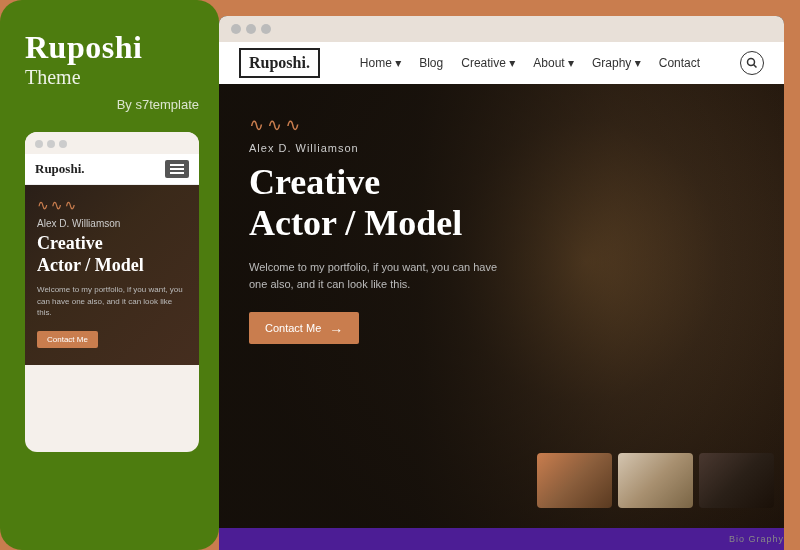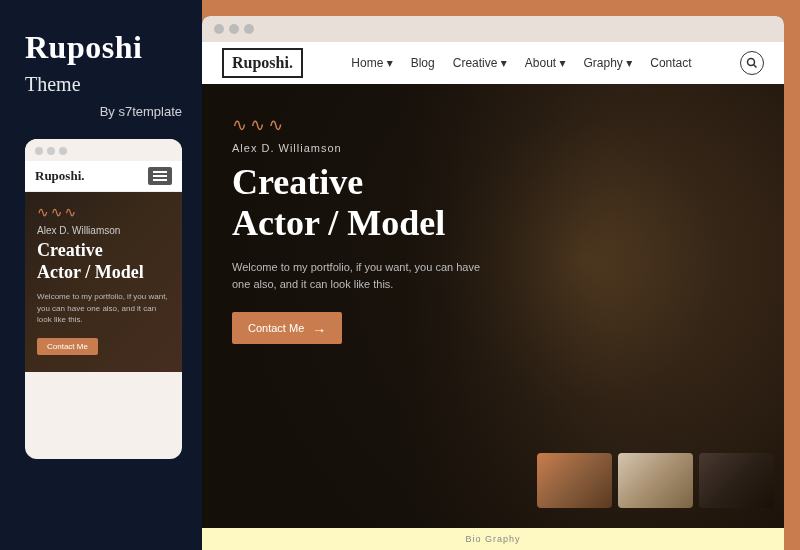--- a/index.html
+++ b/index.html
@@ -7,43 +7,44 @@
       width: 800px;
       height: 550px;
       overflow: hidden;
       font-family: Georgia, 'Times New Roman', serif;
       background-color: #c97d4e;
       display: flex;
     }
 
     
     .left-panel {
-      width: 202px;
+      width: 219px;
       height: 550px;
-      background-color: #0f172a;
+      background-color: #4d7c0f;
       padding: 30px 20px 20px 25px;
       display: flex;
       flex-direction: column;
       flex-shrink: 0;
+      border-radius: 22px;
     }
 
     .brand-title {
       font-size: 32px;
       font-weight: 700;
       color: #fff;
       letter-spacing: 0.5px;
       line-height: 1.1;
     }
 
     .brand-subtitle {
       font-size: 20px;
       font-weight: 400;
       color: #fff;
       opacity: 0.9;
-      margin-top: 8px;
+      margin-top: 1px;
     }
 
     .brand-author {
       font-size: 13px;
       color: #fff;
       opacity: 0.8;
       margin-top: 8px;
       font-family: Arial, sans-serif;
       text-align: right;
     }
@@ -356,25 +357,25 @@
     .thumb-2 {
       background: linear-gradient(135deg, #d4c5b0 0%, #a89070 50%, #7a6545 100%);
     }
 
     .thumb-3 {
       background: linear-gradient(135deg, #4a3830 0%, #2a2018 50%, #1a1008 100%);
     }
 
     
     .desktop-footer-bar {
-      background: #fef9c3;
+      background: #4c1d95;
       height: 22px;
       display: flex;
       align-items: center;
-      justify-content: center;
+      justify-content: flex-end;
       flex-shrink: 0;
     }
 
     .footer-bar-text {
       font-size: 9px;
       color: #888;
       font-family: Arial, sans-serif;
       letter-spacing: 1px;
     }
   </style>

